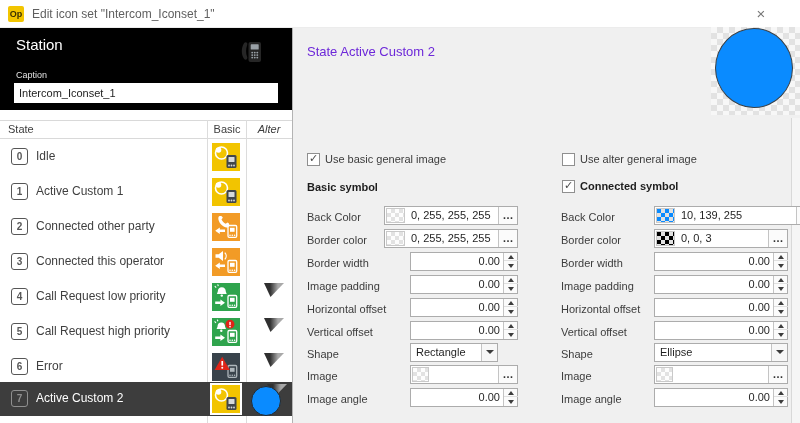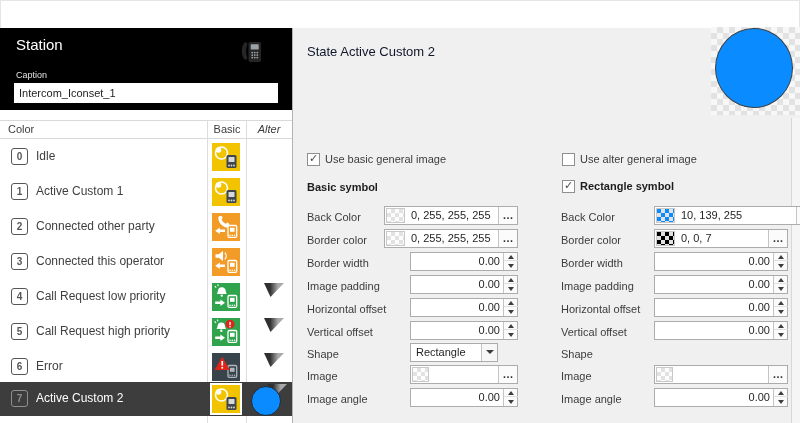--- a/index.html
+++ b/index.html
@@ -48,21 +48,21 @@
   .aflag { position:absolute; left:263px; top:2px; width:22px; height:16px; }
   .acircle { position:absolute; left:251px; top:4px; width:30px; height:30px; border-radius:50%;
              border:1px solid #26292c; }
   .selected .aflag { left:266px; top:1px; }
 
   
   .rightpanel { position:absolute; left:292px; top:28px; width:508px; height:395px; background:#f0f0f0;
                 border-left:1px solid #b3b3b3; }
   .redge { position:absolute; left:498px; top:90px; bottom:0; width:10px; background:#f5f5f5;
            border-left:1px solid #d8d8d8; }
-  .etitle { position:absolute; left:14px; top:16px; font-size:13px; color:#0f172a; }
+  .etitle { position:absolute; left:14px; top:16px; font-size:13px; color:#6d28d9; }
 
   .preview { position:absolute; left:418px; top:-1px; width:90px; height:88px; }
   .pellipse { position:absolute; left:4px; top:1px; width:78px; height:80px; border-radius:50%;
               border:1px solid #3c4044; }
 
   .checker { background-color:#fdfdfd;
     background-image:linear-gradient(45deg,#e2e2e2 25%,transparent 25%,transparent 75%,#e2e2e2 75%),
                      linear-gradient(45deg,#e2e2e2 25%,transparent 25%,transparent 75%,#e2e2e2 75%);
     background-size:8px 8px; background-position:0 0,4px 4px; }
   .checker.big { background-color:#f7f7f7; background-size:12px 12px; background-position:0 0,6px 6px; }
@@ -108,20 +108,25 @@
   <defs>
     <linearGradient id="flagGrad" x1="0" y1="0" x2="1" y2="0">
       <stop offset="0.30" stop-color="#303030"></stop>
         <stop offset="0.70" stop-color="#a9a9a9"></stop>
     </linearGradient>
   </defs>
 </svg>
 
 <div class="window">
 
+  <div class="titlebar">
+    <div class="appbadge">Op</div>
+    <div class="wtitle">Edit icon set "Intercom_Iconset_1"</div>
+    <div class="closebtn">×</div>
+  </div>
 
   <div class="leftpanel">
     <div class="stationhdr">
       <div class="station-title">Station</div>
       <svg class="phoneicon" viewBox="0 0 26 26">
         <path d="M6 3.2c-2.9 4.4-2.9 11.2 0 15.6 1.5 1.9 4 .5 3.2-1.7-1.5-3.5-1.5-8.7 0-12.2C10 2.7 7.5 1.3 6 3.2z" fill="#262626"></path>
         <rect x="10.5" y="2" width="12.5" height="20" rx="2" fill="#262626"></rect>
         <rect x="12.7" y="4.3" width="8" height="5.2" rx="0.6" fill="#9aa1a7"></rect>
         <g fill="#9aa1a7">
           <circle cx="14.2" cy="12.6" r=".95"></circle>
@@ -133,21 +138,21 @@
           <circle cx="14.2" cy="17.6" r=".95"></circle>
             <circle cx="16.75" cy="17.6" r=".95"></circle>
             <circle cx="19.3" cy="17.6" r=".95"></circle>
         </g>
       </svg>
       <div class="caption-label">Caption</div>
       <input class="caption-input" value="Intercom_Iconset_1" style="">
     </div>
 
     <div class="colhdr">
-      <span class="ch-state">Color</span>
+      <span class="ch-state">State</span>
       <span class="ch-basic">Basic</span>
       <span class="ch-alter">Alter</span>
     </div>
     <div class="vline" style="left:207px"></div>
     <div class="vline" style="left:246px"></div>
 
     <div class="srow" style="top:112px">
       <span class="badge">0</span>
       <span class="rlabel">Idle</span>
       <div class="bicon" style="background-color: rgb(242, 196, 0);">
@@ -317,21 +322,21 @@
           <span class="mark"></span>
         </span>
       <span class="cbl">Use alter general image</span>
     </div>
 
     <div class="secl" style="left:14px;top:153px">Basic symbol</div>
     <div class="cbrow" style="left:269px;top:152px">
       <span class="cb">
           <span class="mark">✓</span>
         </span>
-      <span class="cbl bold">Rectangle symbol</span>
+      <span class="cbl bold">Connected symbol</span>
     </div>
 
     <div class="frow" style="top:178px">
       <span class="flabel" style="left:14px">Back Color</span>
       <div class="ctrl" style="left:91px;width:134px">
         <span class="swatch checker"></span>
         <span class="cval">0, 255, 255, 255</span>
         <button class="dots"><span>…</span></button>
       </div>
       <span class="flabel" style="left:268px">Back Color</span>
@@ -345,21 +350,21 @@
     <div class="frow" style="top:201px">
       <span class="flabel" style="left:14px">Border color</span>
       <div class="ctrl" style="left:91px;width:134px">
         <span class="swatch checker"></span>
         <span class="cval">0, 255, 255, 255</span>
         <button class="dots"><span>…</span></button>
       </div>
       <span class="flabel" style="left:268px">Border color</span>
       <div class="ctrl" style="left:361px;width:134px">
         <span class="swatch checker" style="background-color: rgb(0, 0, 0);"></span>
-        <span class="cval">0, 0, 7</span>
+        <span class="cval">0, 0, 3</span>
         <button class="dots"><span>…</span></button>
       </div>
     </div>
 
     <div class="frow" style="top:224px">
       <span class="flabel" style="left:14px">Border width</span>
       <div class="ctrl" style="left:117px;width:108px">
         <span class="nval">0.00</span>
         <span class="spin">
             <span class="sp up"></span>
@@ -433,20 +438,24 @@
       </div>
     </div>
 
     <div class="frow" style="top:315px">
       <span class="flabel" style="left:14px">Shape</span>
       <div class="ctrl" style="left:117px;width:88px">
         <span class="cval noswatch">Rectangle</span>
         <span class="ddbtn"></span>
       </div>
       <span class="flabel" style="left:268px">Shape</span>
+      <div class="ctrl" style="left:361px;width:134px">
+        <span class="cval noswatch">Ellipse</span>
+        <span class="ddbtn"></span>
+      </div>
     </div>
 
     <div class="frow" style="top:337px">
       <span class="flabel" style="left:14px">Image</span>
       <div class="ctrl" style="left:117px;width:108px">
         <span class="swatch checker" style="width:17px"></span>
         <span class="cval"></span>
         <button class="dots"><span>…</span></button>
       </div>
       <span class="flabel" style="left:268px">Image</span>

